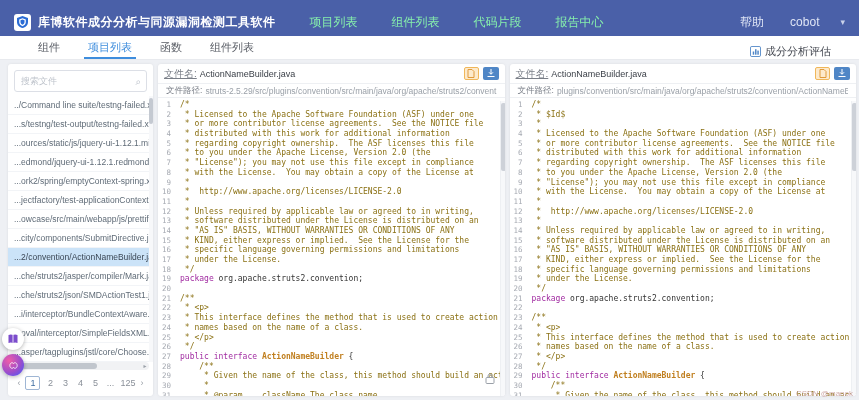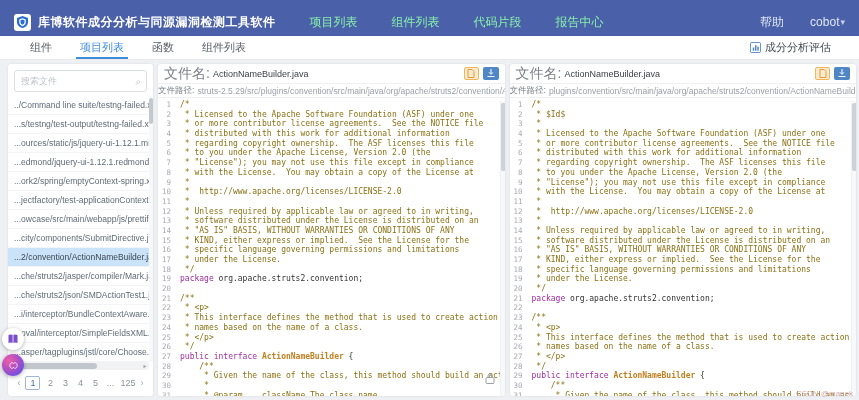--- a/index.html
+++ b/index.html
@@ -9,26 +9,26 @@
   
   .navbar { position:absolute; top:0; left:0; right:0; height:44px; background:#4a60a8;
             display:flex; align-items:center; padding:0 14px; color:#fff; }
   .logo-box { width:17px; height:17px; background:#fff; border-radius:3px;
               display:flex; align-items:center; justify-content:center; flex:0 0 auto; }
   .app-title { font-size:12px; font-weight:bold; margin-left:7px; letter-spacing:.5px; }
   .nav-menu { display:flex; margin-left:34px; gap:34px; }
   .nav-item { font-size:12px; color:#86efac; cursor:pointer; white-space:nowrap; }
   .nav-right { margin-left:auto; display:flex; align-items:center; gap:26px; }
   .nav-help { font-size:12px; color:#dfe5f5; cursor:pointer; }
-  .nav-user { font-size:12px; color:#dfe5f5; cursor:pointer; display:flex; align-items:center; gap:1px; }
+  .nav-user { font-size:12px; color:#dfe5f5; cursor:pointer; display:flex; align-items:center; gap:21px; }
   .caret { font-size:9px; color:#c9d2ea; }
 
   
   .tabbar { position:absolute; top:36px; left:0; right:0; height:24px; background:#fff;
-            border-bottom:1px solid #e8eaee; display:flex; align-items:center; padding-left:16px; }
+            border-bottom:1px solid #e8eaee; display:flex; align-items:flex-end; padding-left:24px; }
   .tab { font-size:11px; color:#5a5e66; padding:0 14px; line-height:23px; cursor:pointer; position:relative; }
   .tab.active { color:#3e8ddd; }
   .tab.active::after { content:""; position:absolute; left:10px; right:10px; bottom:0; height:2px; background:#3e8ddd; }
   .tab-action { margin-left:auto; margin-right:28px; display:flex; align-items:center; gap:4px;
                 font-size:11px; color:#454952; cursor:pointer; }
 
   
   .content { position:absolute; top:64px; left:8px; right:3px; bottom:4px; display:flex; gap:5px; }
   .card { background:#fff; border-radius:3px; box-shadow:0 0 3px rgba(0,0,0,.08); }
 
@@ -52,28 +52,28 @@
   .hscroll .hthumb { position:absolute; left:2px; top:0; height:6px; width:62%; background:#c1c6cd; border-radius:3px; }
   .pagination { height:26px; display:flex; align-items:center; justify-content:center; gap:5px;
                 font-size:9px; color:#8a9099; }
   .page-btn { cursor:pointer; min-width:10px; text-align:center; }
   .page-btn.active { border:1px solid #9fb6d4; color:#3e6ca0; background:#fff; padding:1px 4px; border-radius:2px; }
   .page-arrow { cursor:pointer; color:#9aa0a8; font-size:9px; }
 
   
   .panel { flex:1; display:flex; flex-direction:column; position:relative; overflow:hidden; }
   .panel-h1 { display:flex; align-items:center; padding:2px 6px; height:19px; flex:0 0 auto; }
-  .ph-label { font-size:14px; color:#7a7f88; }
+  .ph-label { font-size:10px; color:#7a7f88;text-decoration:underline; }
   .ph-name { font-size:9px; color:#3a3f47; margin-left:3px; }
   .panel-btns { margin-left:auto; display:flex; gap:4px; }
   .btn-flag { width:15px; height:13px; background:#fdeacc; border:1px solid #f0b75a; border-radius:2px;
               display:flex; align-items:center; justify-content:center; cursor:pointer; }
   .btn-download { width:16px; height:13px; background:#4f86c6; border-radius:2px;
                   display:flex; align-items:center; justify-content:center; cursor:pointer; }
-  .panel-h2 { display:flex; align-items:center; padding:1px 0; height:15px; flex:0 0 auto;
+  .panel-h2 { display:flex; align-items:center; padding:1px 8px; height:15px; flex:0 0 auto;
               border-top:1px solid #eef0f3; border-bottom:1px solid #eef0f3; overflow:hidden; }
   .ph2-label { font-size:8.5px; color:#7a7f88; flex:0 0 auto; }
   .ph2-path { font-size:8.5px; color:#9aa0a8; margin-left:3px; white-space:nowrap; overflow:hidden; }
   .code-body { flex:1; overflow:hidden; position:relative; padding-top:2px;
                font-family:"DejaVu Sans Mono", monospace; }
   .code-line { display:flex; line-height:9.7px; height:9.7px; white-space:pre; }
   .ln { width:17px; flex:0 0 auto; text-align:right; padding-right:4px; color:#a6aab2; font-size:7.5px; }
   .ct { font-size:8px; color:#333; padding-left:5px; white-space:pre; }
   .cm { color:#8b7114; }
   .kw { color:#a12ba1; }

